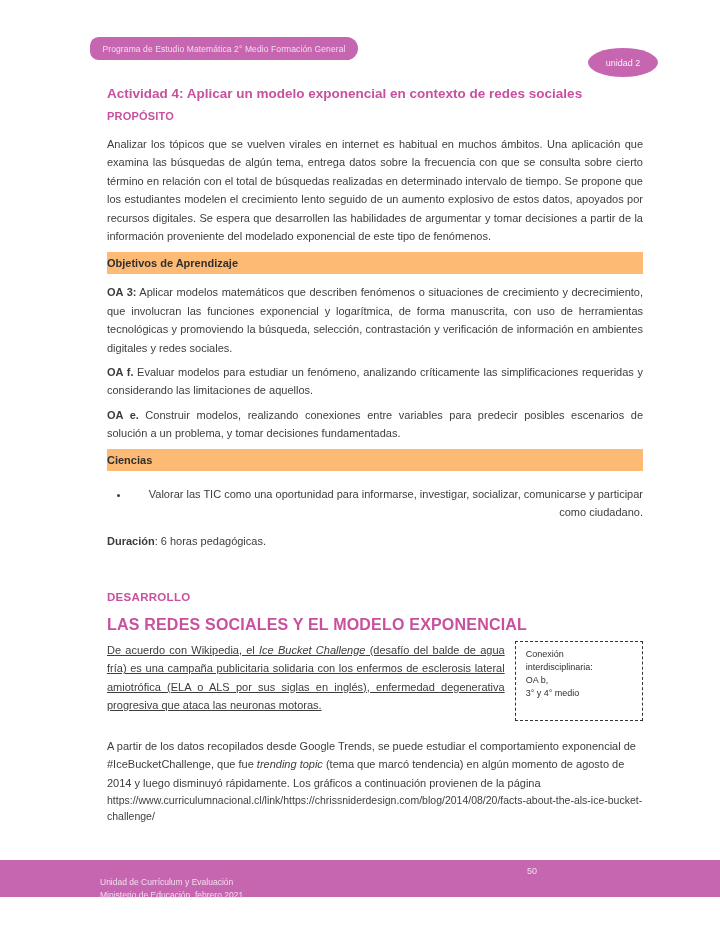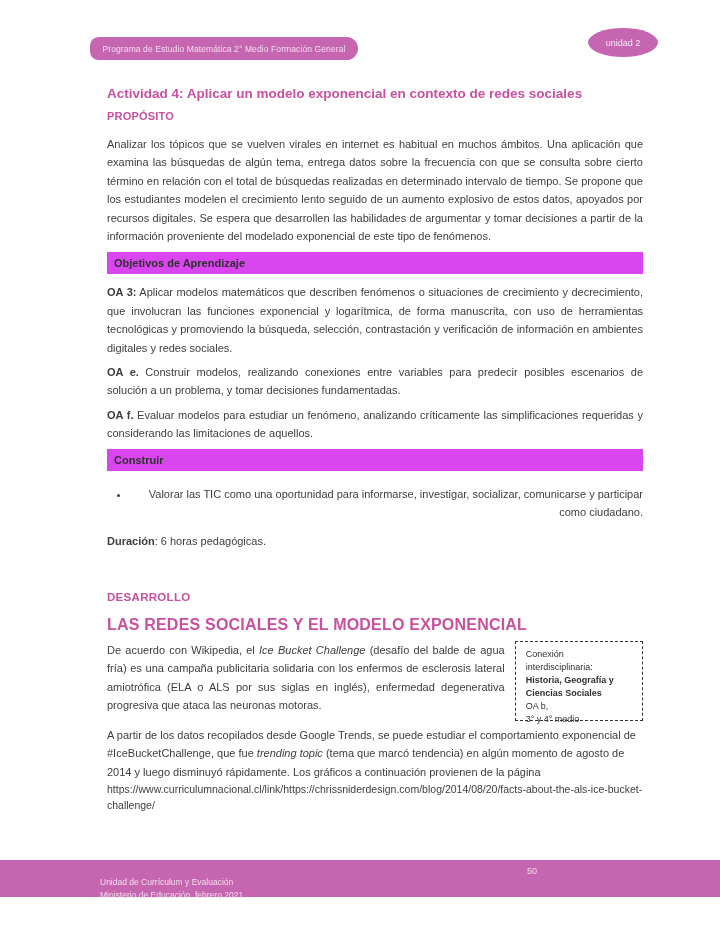--- a/index.html
+++ b/index.html
@@ -8,57 +8,57 @@
     font-family:"Liberation Sans","DejaVu Sans",sans-serif;
     color:#3d3d3d;overflow:hidden;
   }
   .header-bar{
     position:absolute;left:90px;top:37px;width:268px;height:23px;
     background:#c666b1;border-radius:9px 12px 12px 9px;
     display:flex;align-items:center;justify-content:center;
     color:#f3ddee;font-size:8.5px;letter-spacing:.1px;
   }
   .unit-badge{
-    position:absolute;left:588px;top:28px;width:70px;height:29px;
+    position:absolute;left:588px;top:48px;width:70px;height:29px;
     background:#c666b1;border-radius:50%;
     display:flex;align-items:center;justify-content:center;
     color:#fbeef7;font-size:9px;
   }
   .content{position:absolute;left:107px;top:86px;width:536px;}
   .activity-title{
     margin:0 0 7px 0;font-size:13.5px;line-height:16px;font-weight:bold;color:#c8509f;
   }
   .sub-heading{
     margin:0 0 12px 0;font-size:11px;line-height:14px;font-weight:bold;color:#c8509f;letter-spacing:.2px;
   }
   .body-text{margin:0;font-size:11px;line-height:18.4px;}
   .justify{text-align:justify;}
   .mb7{margin-bottom:7px;} .mb6{margin-bottom:6px;}
   .section-bar{
-    background:#d946ef;height:22px;display:flex;align-items:center;
-    padding-left:7px;font-size:11px;font-weight:bold;color:#2f2f2f;
+    background:#fdba74;height:22px;display:flex;align-items:center;
+    padding-left:0;font-size:11px;font-weight:bold;color:#2f2f2f;
     margin:0 0 9px 0;
   }
   .bullet-list{margin:14px 0 0 0;padding:0 0 0 23px;text-align:right;}
   .bullet-list li{font-size:11px;line-height:18.4px;padding-left:5px;}
   .duracion{margin-top:10px;}
   .desarrollo-heading{
     margin:40px 0 0 0;font-size:11.5px;line-height:14px;font-weight:bold;color:#c8509f;letter-spacing:.3px;
   }
   .section-title{
     margin:13px 0 0 0;font-size:16px;line-height:15px;font-weight:bold;color:#c8509f;letter-spacing:.2px;
   }
   .two-col{display:flex;margin-top:9px;}
-  .two-col .col-text{width:400px;}
+  .two-col .col-text{width:400px;text-decoration:underline;}
   .connection-box{
     margin-left:10px;width:107px;height:66px;border:1.5px dashed #333333;
     padding:6px 10px;font-size:9px;line-height:13px;color:#2f2f2f;
   }
   .connection-box .bold{font-weight:bold;}
-  .trends{margin-top:5px;}
+  .trends{margin-top:16px;}
   .url-text{font-size:10.5px;line-height:16px;word-break:break-all;color:#3d3d3d;}
   .footer-bar{
     position:absolute;left:0;top:860px;width:720px;height:37px;background:#c666b1;
   }
   .footer-text{
     position:absolute;left:100px;top:16px;font-size:8.5px;line-height:12.5px;color:#f2ddeb;
   }
   .page-number{
     position:absolute;left:527px;top:6px;font-size:9px;color:#f2ddeb;
   }
@@ -82,44 +82,43 @@
   <h2 class="sub-heading">PROPÓSITO</h2>
 
   <p class="body-text justify mb7">Analizar los tópicos que se vuelven virales en internet es habitual en muchos ámbitos. Una aplicación que examina las búsquedas de algún tema, entrega datos sobre la frecuencia con que se consulta sobre cierto término en relación con el total de búsquedas realizadas en determinado intervalo de tiempo. Se propone que los estudiantes modelen el crecimiento lento seguido de un aumento explosivo de estos datos, apoyados por recursos digitales. Se espera que desarrollen las habilidades de argumentar y tomar decisiones a partir de la información proveniente del modelado exponencial de este tipo de fenómenos.</p>
 
   <div class="section-bar">
     <span>Objetivos de Aprendizaje</span>
   </div>
 
   <p class="body-text justify mb6"><b>OA 3:</b><span> Aplicar modelos matemáticos que describen fenómenos o situaciones de crecimiento y decrecimiento, que involucran las funciones exponencial y logarítmica, de forma manuscrita, con uso de herramientas tecnológicas y promoviendo la búsqueda, selección, contrastación y verificación de información en ambientes digitales y redes sociales.</span></p>
 
+  <p class="body-text justify mb6"><b>OA f.</b><span> Evaluar modelos para estudiar un fenómeno, analizando críticamente las simplificaciones requeridas y considerando las limitaciones de aquellos.</span></p>
+
   <p class="body-text justify mb6"><b>OA e.</b><span> Construir modelos, realizando conexiones entre variables para predecir posibles escenarios de solución a un problema, y tomar decisiones fundamentadas.</span></p>
 
-  <p class="body-text justify mb6"><b>OA f.</b><span> Evaluar modelos para estudiar un fenómeno, analizando críticamente las simplificaciones requeridas y considerando las limitaciones de aquellos.</span></p>
-
   <div class="section-bar">
-    <span>Construir</span>
+    <span>Ciencias</span>
   </div>
 
   <ul class="bullet-list">
     <li>Valorar las TIC como una oportunidad para informarse, investigar, socializar, comunicarse y participar como ciudadano.</li>
   </ul>
 
   <p class="body-text duracion"><b>Duración</b><span>: 6 horas pedagógicas.</span></p>
 
   <h2 class="desarrollo-heading">DESARROLLO</h2>
 
   <h2 class="section-title">LAS REDES SOCIALES Y EL MODELO EXPONENCIAL</h2>
 
   <div class="two-col">
     <p class="body-text justify col-text"><span>De acuerdo con Wikipedia, el </span><i>Ice Bucket Challenge</i><span> (desafío del balde de agua fría) es una campaña publicitaria solidaria con los enfermos de esclerosis lateral amiotrófica (ELA o ALS por sus siglas en inglés), enfermedad degenerativa progresiva que ataca las neuronas motoras.</span></p>
 
     <div class="connection-box">
       <div>Conexión interdisciplinaria:</div>
-      <div class="bold">Historia, Geografía y Ciencias Sociales</div>
       <div>OA b,</div>
       <div>3° y 4° medio</div>
     </div>
   </div>
 
   <p class="body-text trends"><span>A partir de los datos recopilados desde Google Trends, se puede estudiar el comportamiento exponencial de #IceBucketChallenge, que fue </span><i>trending topic</i><span> (tema que marcó tendencia) en algún momento de agosto de 2014 y luego disminuyó rápidamente. Los gráficos a continuación provienen de la página</span></p>
 
   <div class="url-text">https://www.curriculumnacional.cl/link/https://chrissniderdesign.com/blog/2014/08/20/facts-about-the-als-ice-bucket-challenge/</div>
 
 </div>

